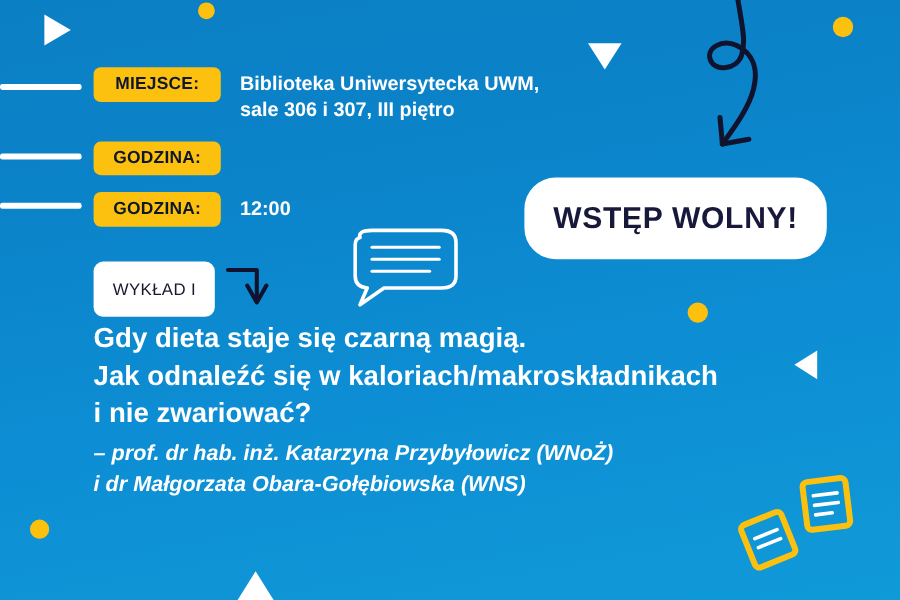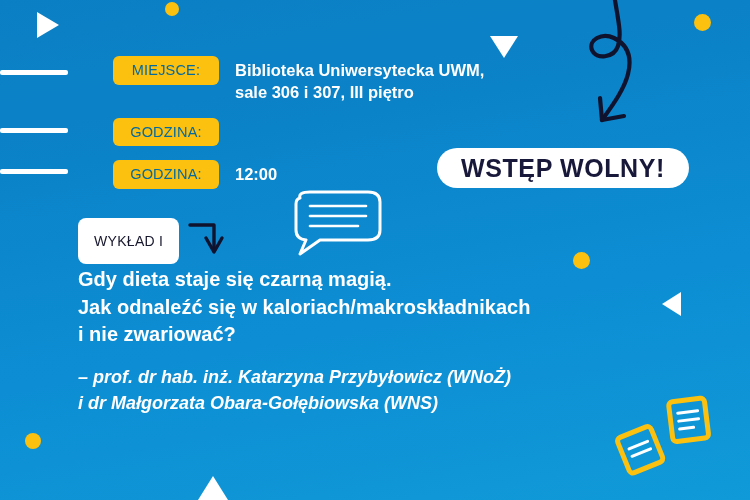--- a/index.html
+++ b/index.html
@@ -24,49 +24,48 @@
   .tri-down  { border-top:22px solid #ffffff; border-left:14px solid transparent; border-right:14px solid transparent; }
   .tri-left  { border-right:19px solid #ffffff; border-top:12px solid transparent; border-bottom:12px solid transparent; }
   .tri-up    { border-bottom:24px solid #ffffff; border-left:15px solid transparent; border-right:15px solid transparent; }
   .hline { height:5px; background:#ffffff; border-radius:2px; }
 
   
   .info-block { position:absolute; left:78px; top:56px; width:600px; }
   .info-row { display:flex; align-items:flex-start; margin-bottom:13px; }
   .badge {
     background:#fcc10f;
-    color:#0369a1;
-    font-weight:normal;
+    color:#0f172a;
+    font-weight:bold;
     font-size:14.5px;
     letter-spacing:0.2px;
     padding:7px 11px 7px 11px;
     border-radius:6px;
     min-width:106px;
     text-align:center;
     line-height:1;
     white-space:nowrap;
-    margin-left:35px;
   }
   .info-val {
     color:#ffffff;
     font-size:16.5px;
     font-weight:bold;
     line-height:1.33;
     margin-left:16px;
     padding-top:4px;
     white-space:pre-line;
   }
   .row-miejsce { margin-bottom:14px; }
   .row-termin  { margin-bottom:14px; }
 
   
   .wstep {
     position:absolute;
     left:437px; top:148px;
-    width:252px; height:40px;
+    width:252px; height:68px;
     background:#ffffff;
     border-radius:26px;
     display:flex; align-items:center; justify-content:center;
     color:#18183a;
     font-weight:bold;
     font-size:25px;
     letter-spacing:0.6px;
   }
 
   
@@ -81,21 +80,21 @@
     font-size:14px;
     letter-spacing:0.3px;
   }
 
   
   .lecture-title {
     position:absolute;
     left:78px; top:266px;
     width:600px;
     color:#ffffff;
-    font-size:20px;
+    font-size:23px;
     font-weight:bold;
     line-height:1.38;
     white-space:pre-line;
   }
   .lecture-authors {
     position:absolute;
     left:78px; top:364px;
     width:600px;
     color:#ffffff;
     font-size:18px;

